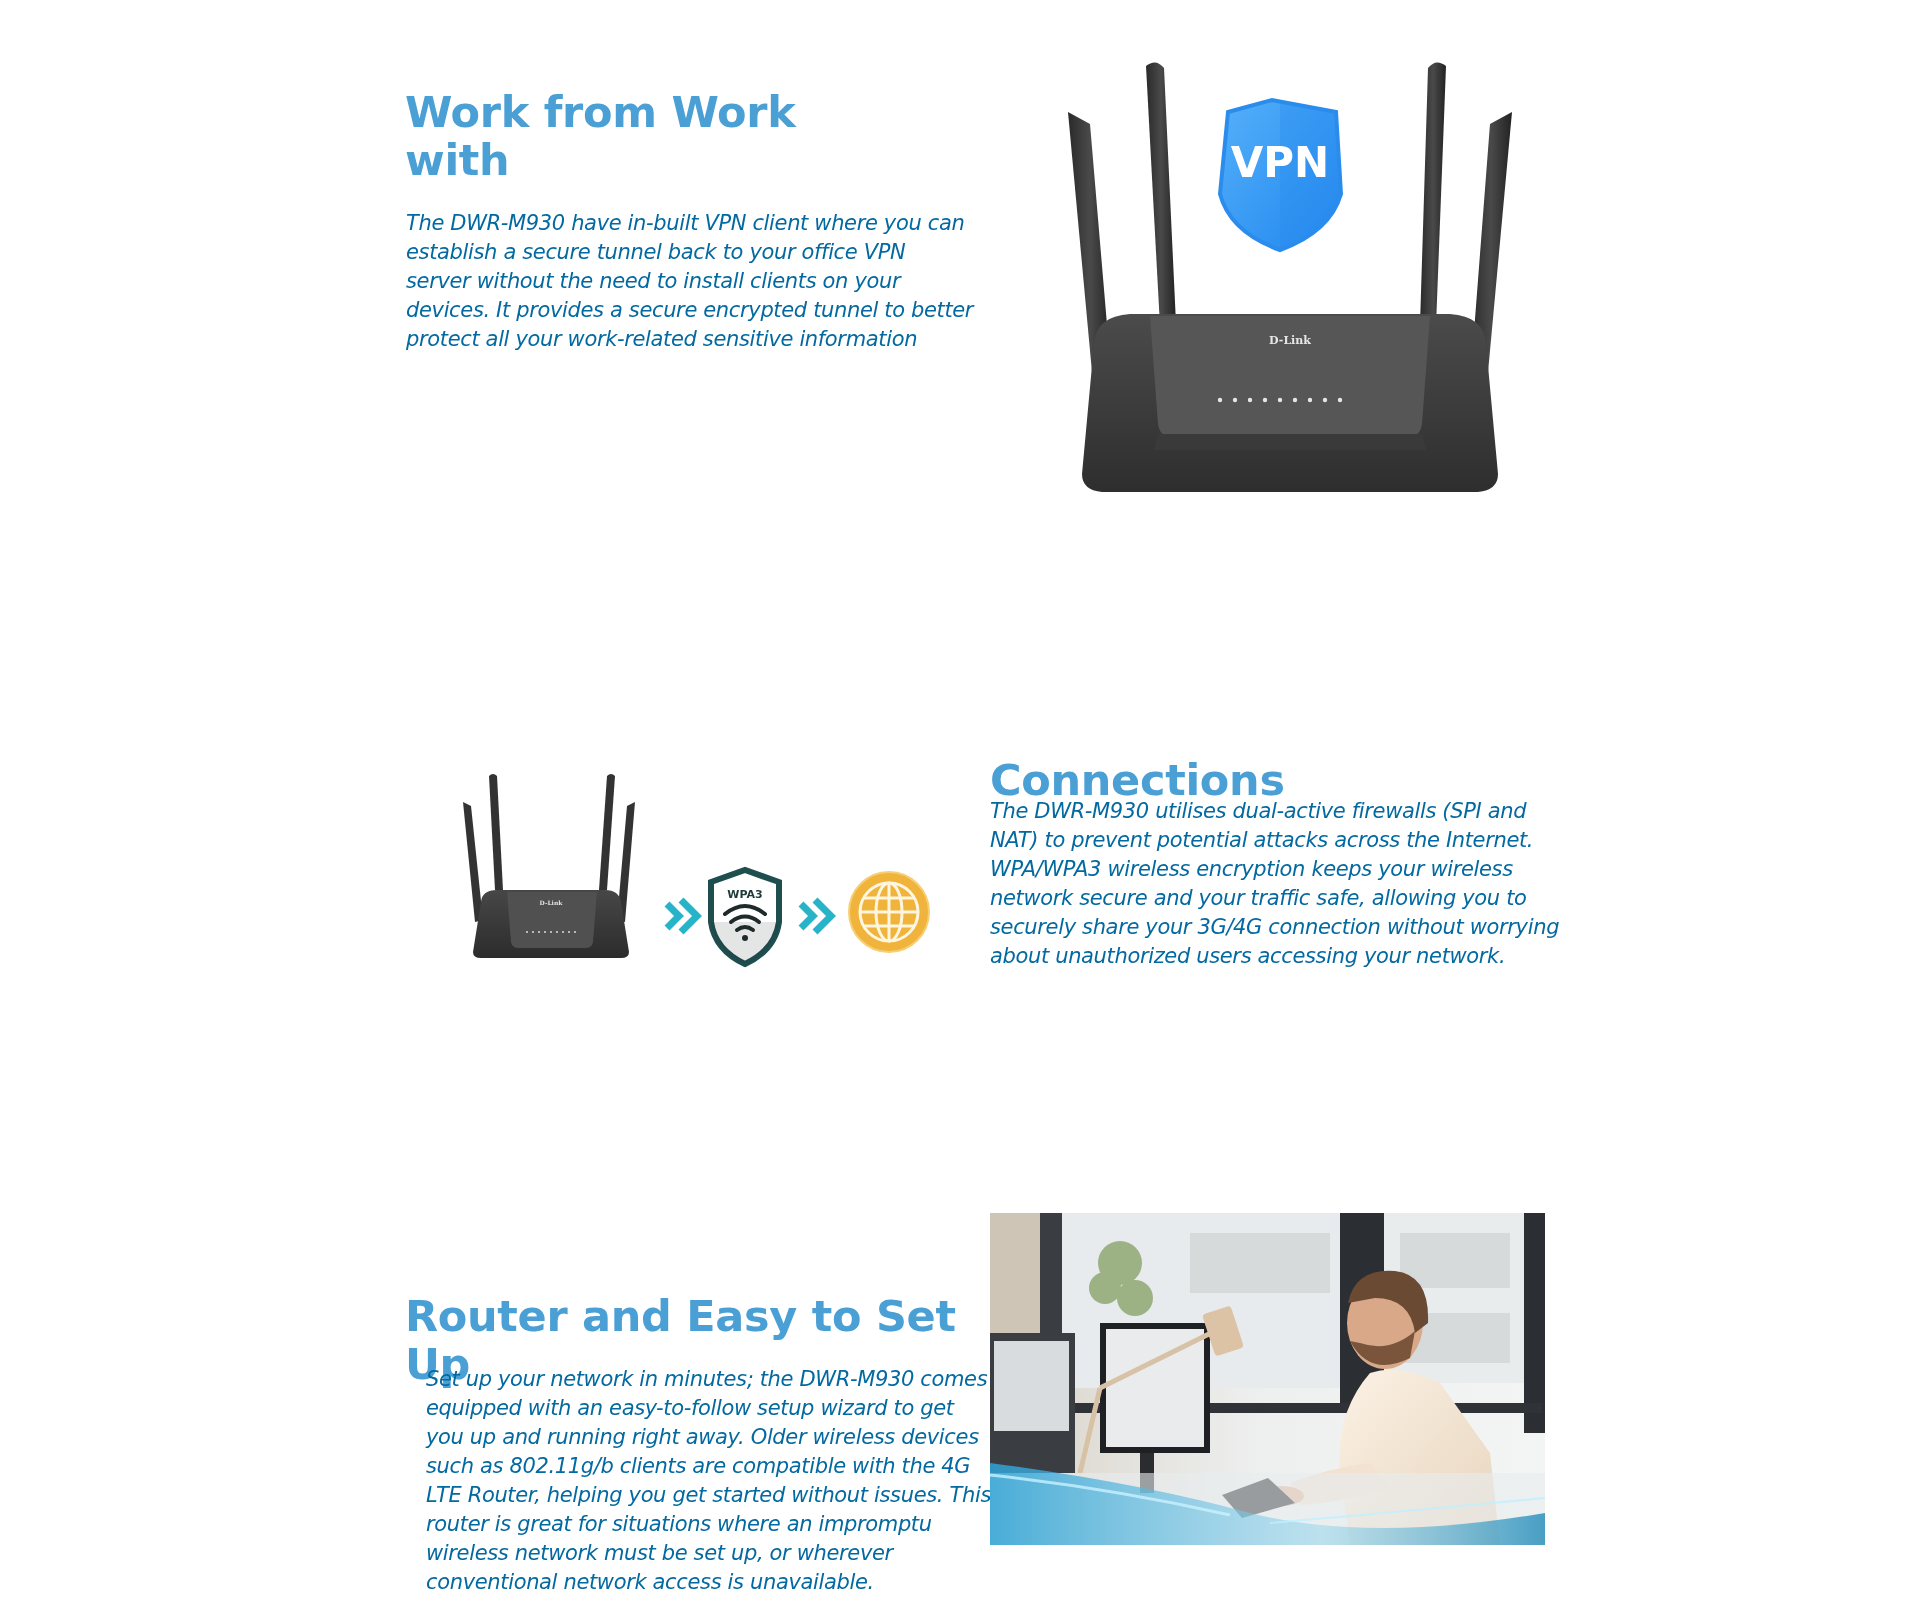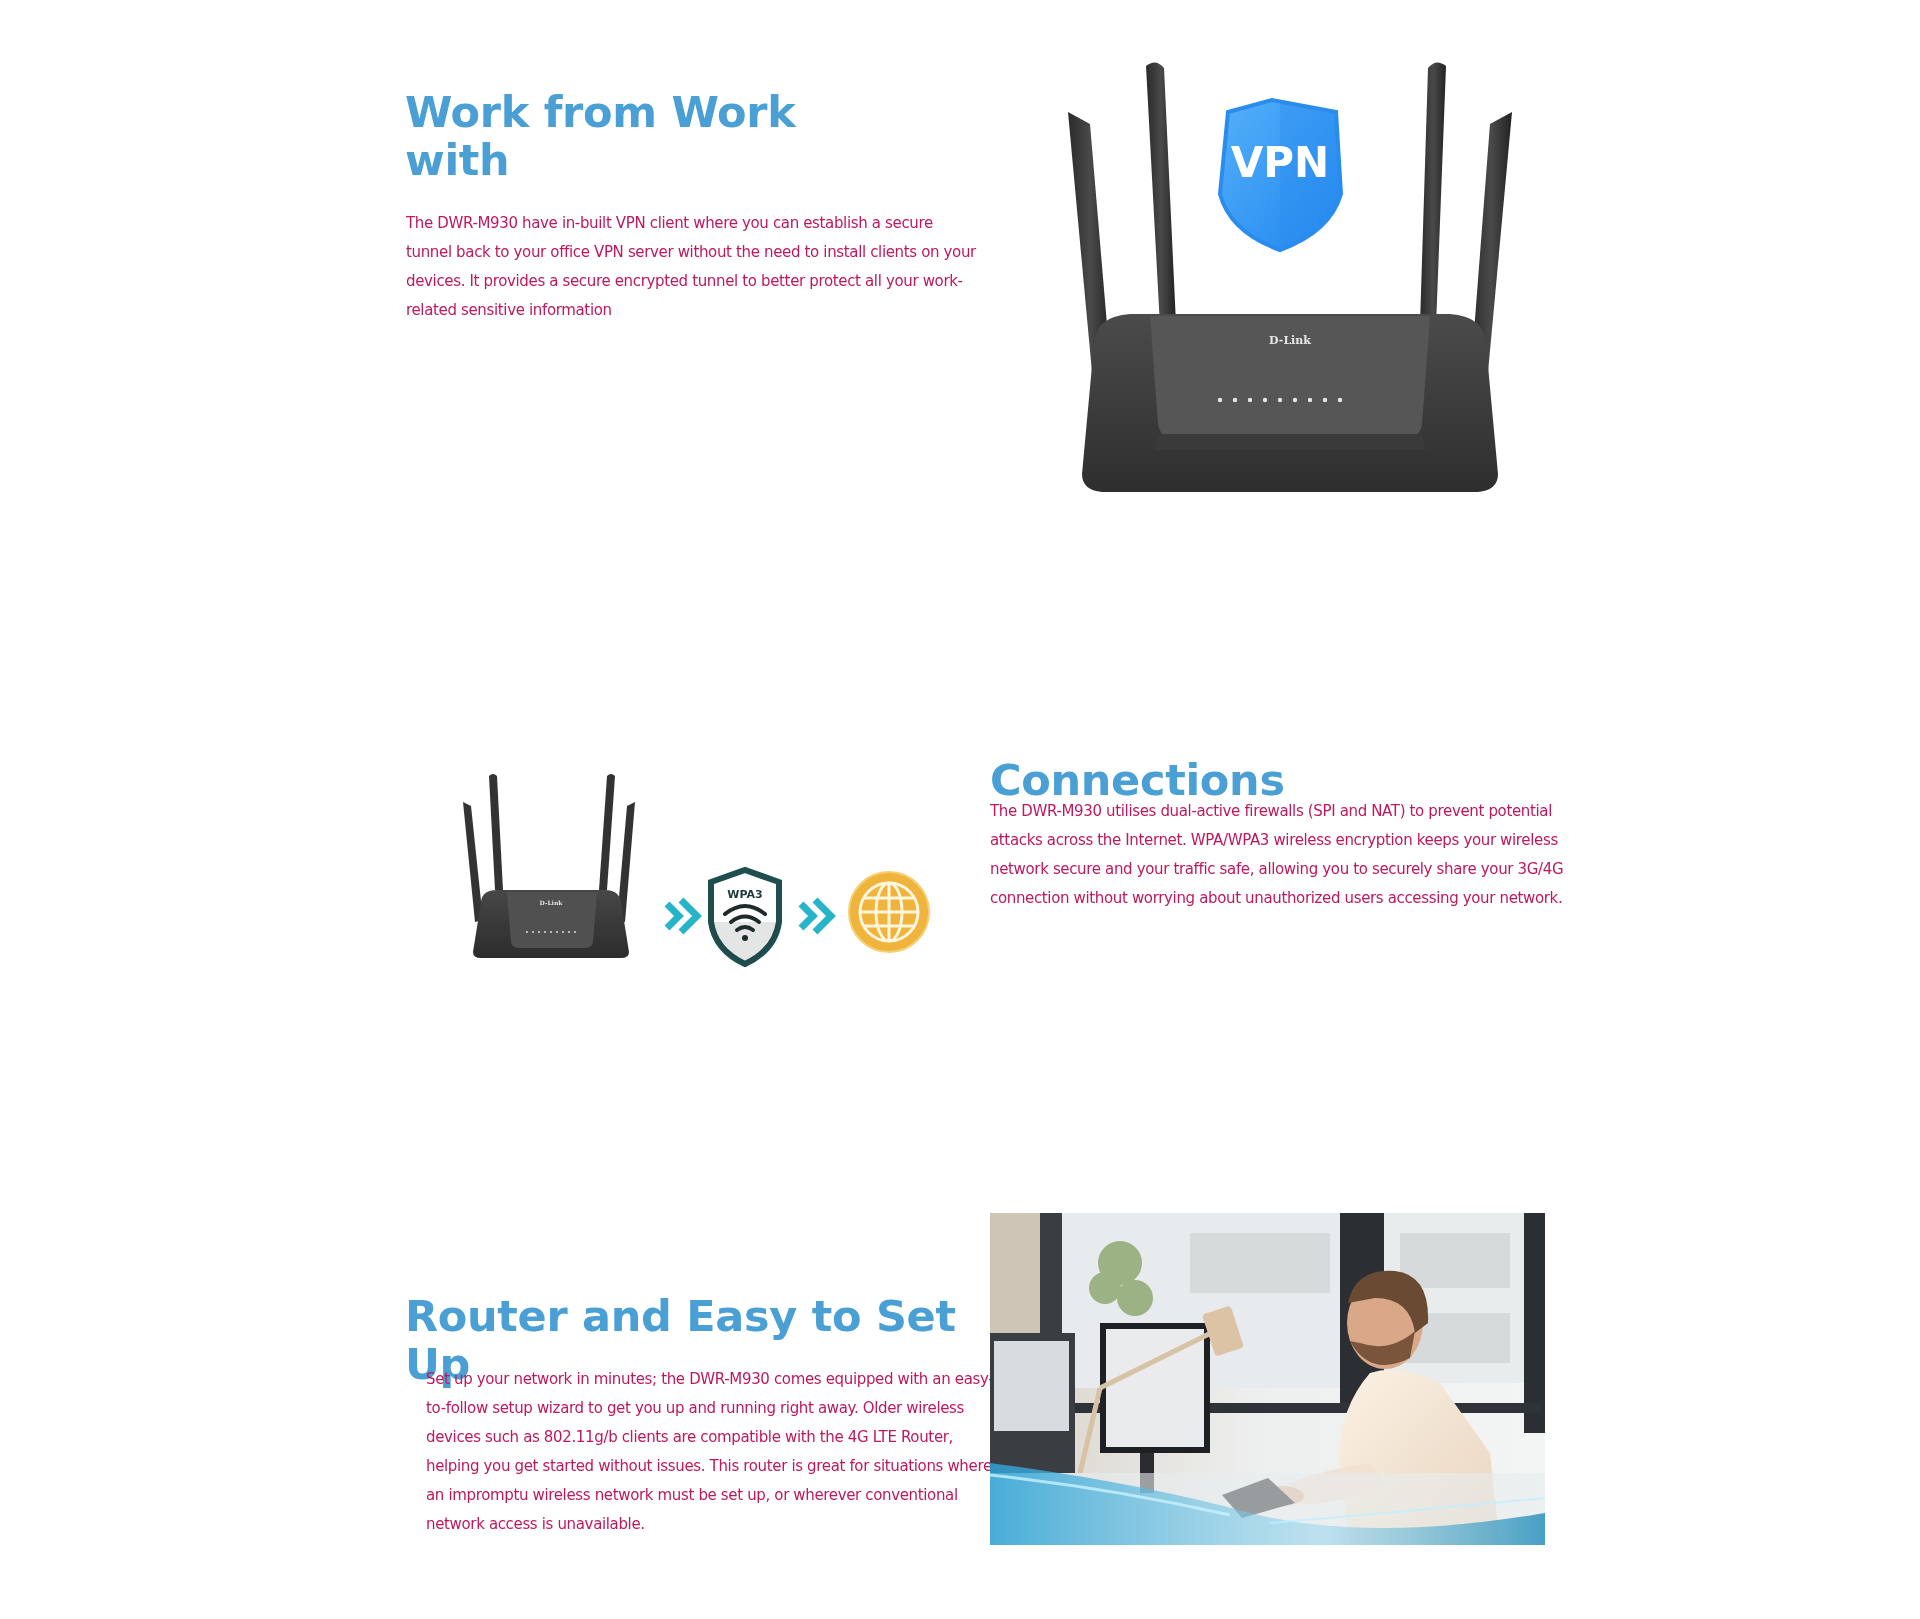--- a/index.html
+++ b/index.html
@@ -12,25 +12,26 @@
     color: #4a9fd4;
     font-family: "DejaVu Sans", sans-serif;
     font-weight: bold;
     font-size: 43px;
     line-height: 48px;
     letter-spacing: -0.3px;
   }
   .body-text {
     position: absolute;
     margin: 0;
-    color: #be185d;
+    color: #0369a1;
     font-family: "DejaVu Sans", sans-serif;
-    font-size: 15px;
+    font-size: 21px;
     line-height: 29px;
     letter-spacing: -0.35px;
+    font-style: italic;
   }
 
   
   #s1-title { left: 405px; top: 88px; width: 460px; }
   #s1-body  { left: 406px; top: 209px; width: 570px; }
   #s1-figure { position: absolute; left: 1050px; top: 54px; width: 480px; height: 445px; }
 
   
   #s2-title { left: 990px; top: 708px; width: 560px; }
   #s2-body  { left: 990px; top: 797px; width: 580px; }

